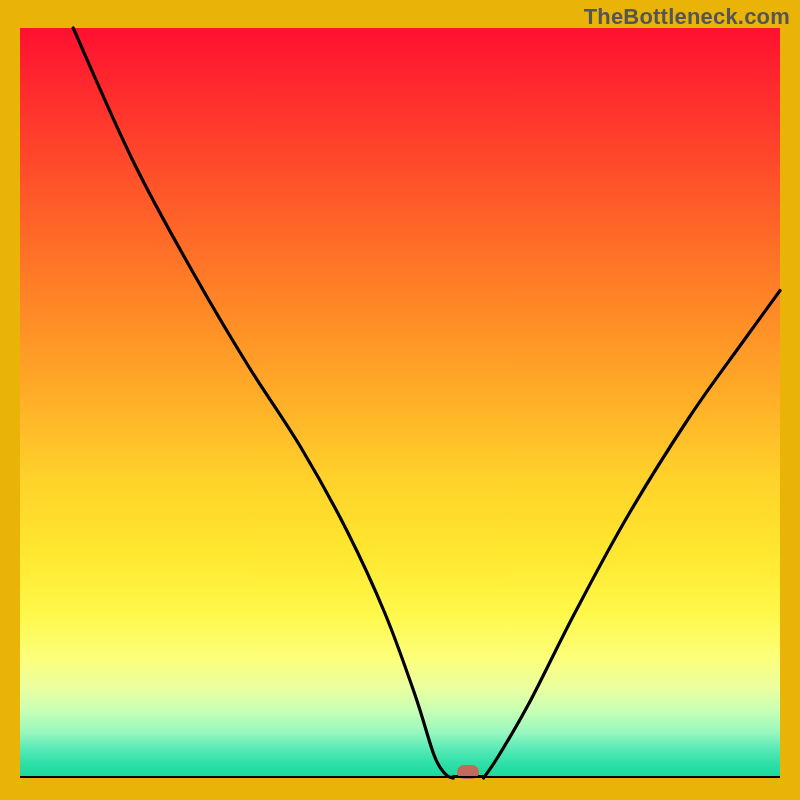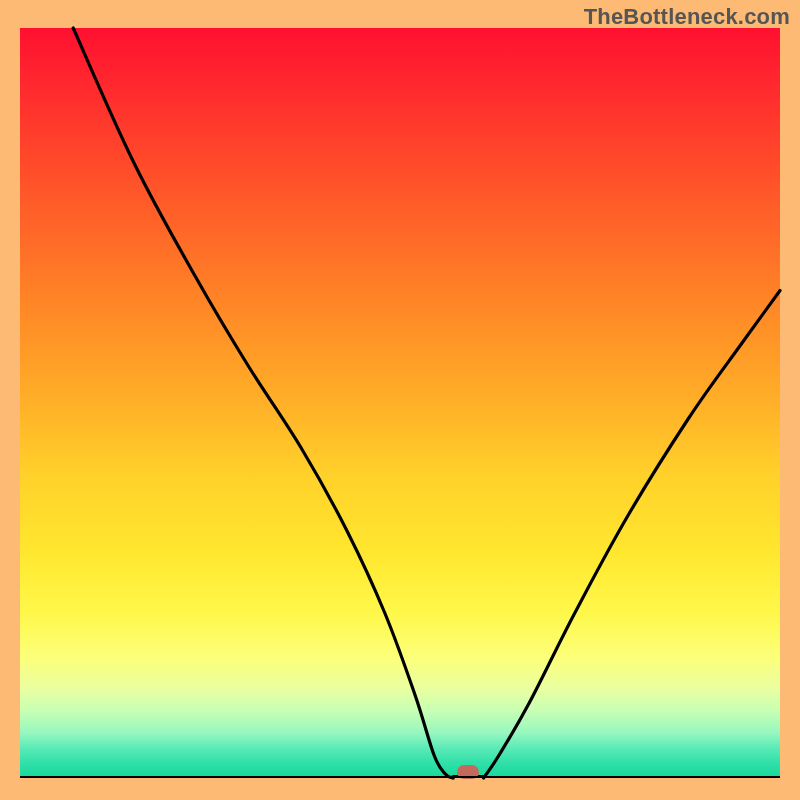--- a/index.html
+++ b/index.html
@@ -8,21 +8,21 @@
     width: 800px;
     height: 800px;
     background: #000;
     font-family: Arial, Helvetica, sans-serif;
     overflow: hidden;
   }
   .frame {
     position: relative;
     width: 800px;
     height: 800px;
-    background: #fdba74;
+    background: #eab308;
   }
   .watermark {
     position: absolute;
     top: 4px;
     right: 10px;
     color: #555;
     font-size: 22px;
     font-weight: 600;
     letter-spacing: 0.2px;
     user-select: none;

